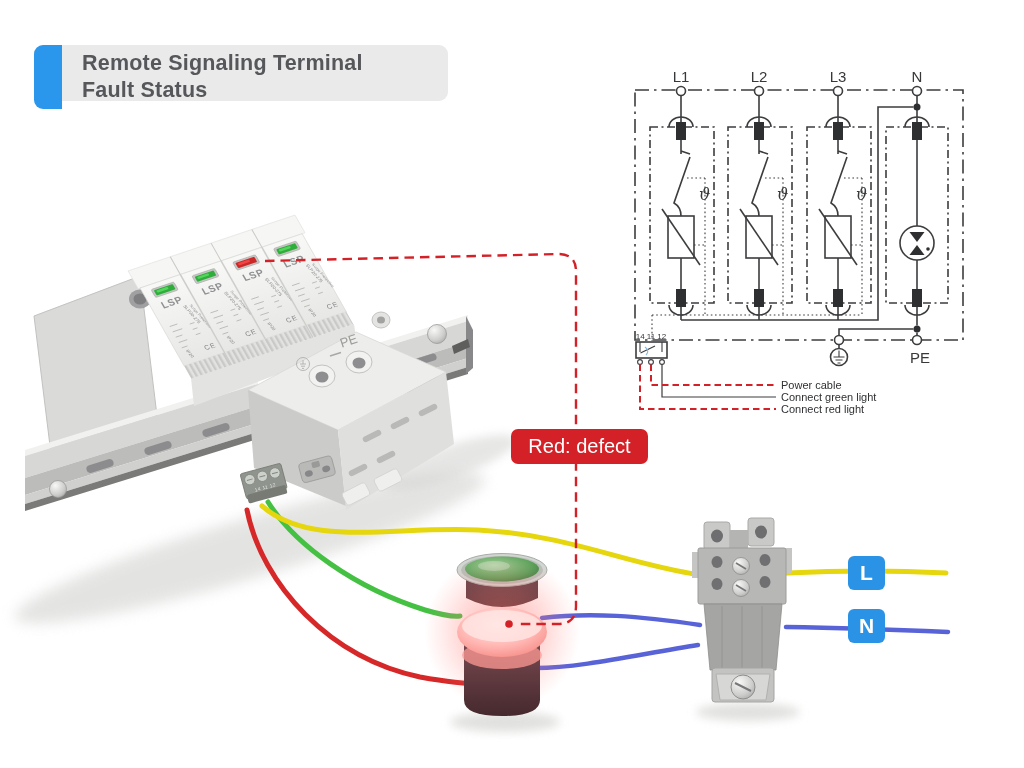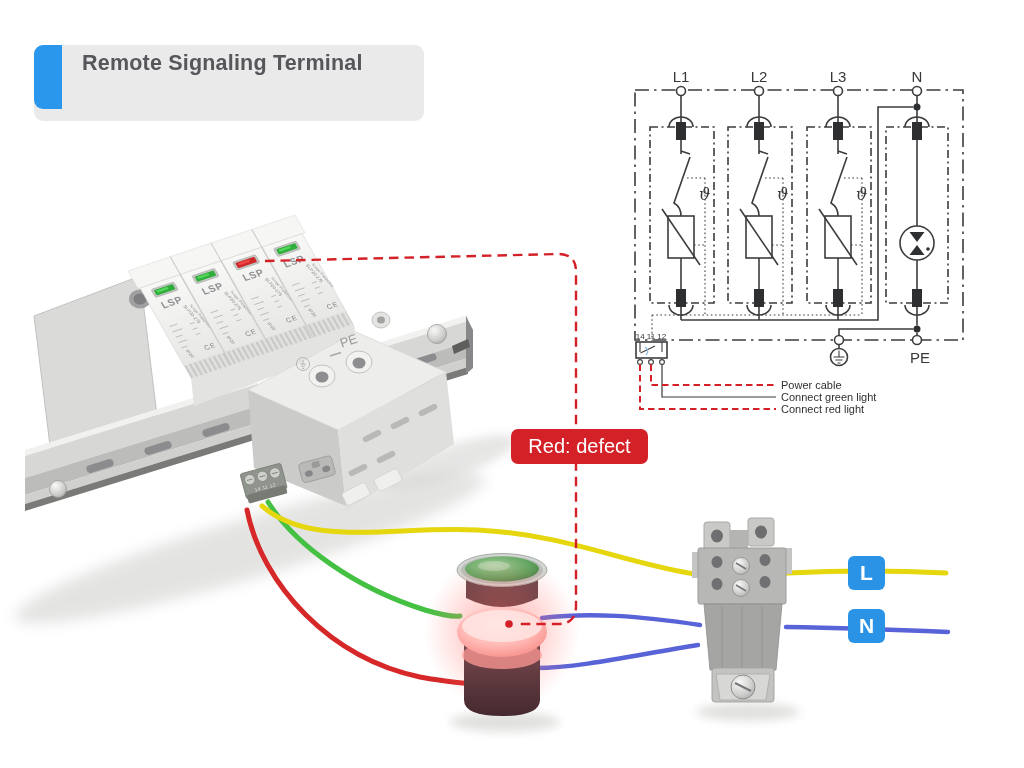--- a/index.html
+++ b/index.html
@@ -1,17 +1,17 @@
 <!DOCTYPE html>
 <html><head>
 <meta charset="utf-8">
 <style>
   html,body{margin:0;padding:0;background:#ffffff;}
   body{width:1024px;height:768px;position:relative;font-family:"Liberation Sans",sans-serif;overflow:hidden;}
-  .banner{position:absolute;left:34px;top:45px;width:390px;height:76px;background:#eaeaea;border-radius:9px;}
+  .banner{position:absolute;left:34px;top:45px;width:390px;height:56px;background:#eaeaea;border-radius:9px;padding-left:24px;}
   .banner-bar{position:absolute;left:0;top:0;width:28px;height:64px;background:#2b97ec;border-radius:9px 0 0 9px;}
   .banner-text{position:absolute;left:48px;top:5px;font-size:21.5px;font-weight:bold;color:#56575b;line-height:27px;letter-spacing:.2px;}
   svg{position:absolute;left:0;top:0;}
   svg text{stroke:none;font-family:"Liberation Sans",sans-serif;}
   .ph-lbl{font-size:15px;fill:#37383a;}
   .pe-lbl{font-size:15px;fill:#37383a;}
   .tiny-lbl{font-size:8px;fill:#37383a;}
   .leg-lbl{font-size:11px;fill:#2f3032;}
   .theta{font-size:16px;font-style:italic;font-family:"DejaVu Serif",serif;fill:#37383a;}
   .brand{font-size:10px;font-weight:bold;fill:#8f9092;letter-spacing:.6px;}
@@ -23,20 +23,21 @@
   .pe-dev{font-size:13px;fill:#9c9c9a;}
   .blk-num{font-size:4.8px;fill:#e8e8e6;letter-spacing:.4px;}
 </style>
 </head>
 <body>
 
 <div class="banner">
   <div class="banner-bar"></div>
   <div class="banner-text">
     <div>Remote Signaling Terminal</div>
+    <div>Fault Status</div>
   </div>
 </div>
 
 <svg width="1024" height="768" viewBox="0 0 1024 768">
   <defs>
     <filter id="b7" x="-40%" y="-40%" width="180%" height="180%">
         <feGaussianBlur stdDeviation="7"></feGaussianBlur>
       </filter>
     <filter id="b5" x="-40%" y="-40%" width="180%" height="180%">
         <feGaussianBlur stdDeviation="5"></feGaussianBlur>

